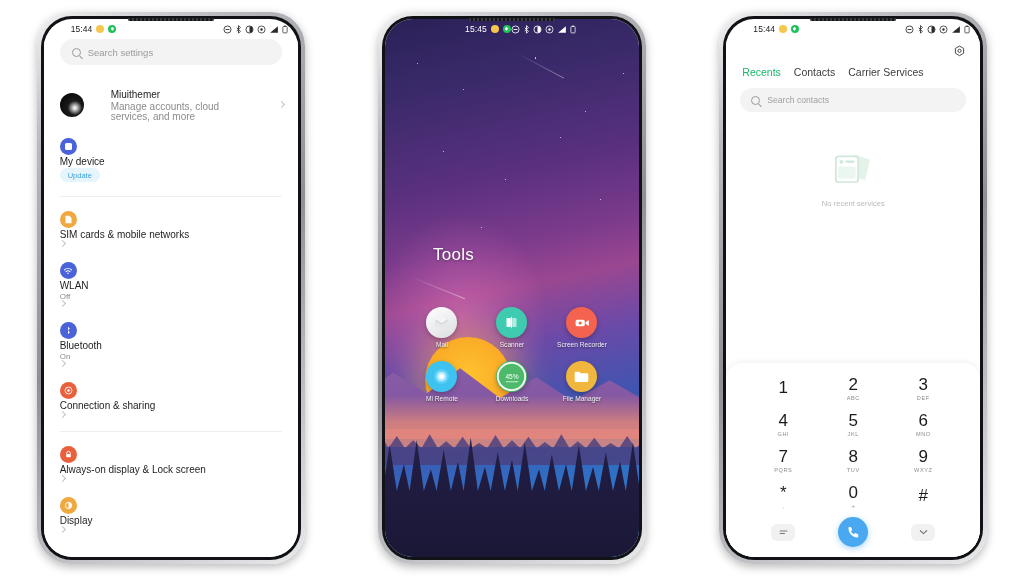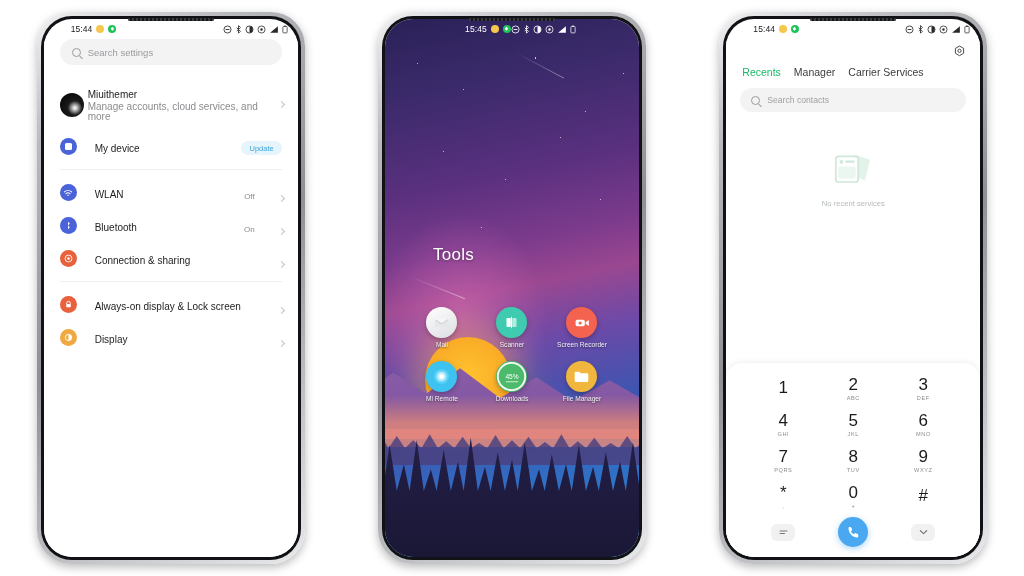--- a/index.html
+++ b/index.html
@@ -94,37 +94,38 @@
     width: 9px; height: 9px; border: 1.3px solid #9b9b9f;
     border-radius: 50%; position: relative; flex: 0 0 auto;
   }
   .mag::after {
     content:""; position:absolute; right:-3px; bottom:-2.4px;
     width:4px; height:1.3px; background:#9b9b9f; transform:rotate(45deg);
   }
 
   .acct-row {
     display: flex; align-items: center;
-    padding: 9px 14px 9px 16px; gap: 4px;
+    padding: 9px 14px 9px 16px; gap: 27px;
   }
   .avatar {
     width: 24px; height: 24px; border-radius: 50%;
     background: radial-gradient(circle at 62% 62%, #ffffff 0%, #cfcfcf 9%, #1a1a1a 34%, #000 100%);
     flex: 0 0 auto;
   }
   .acct-text { flex: 1; min-width: 0; }
   .acct-name { font-size: 10px; color: #1d1d1d; line-height: 13px; }
   .acct-sub { font-size: 10px; color: #8c8c90; line-height: 9.5px; margin-top: 1px; }
 
   .sep { height: 1px; background: #efeff0; margin: 6px 16px 6px 16px; }
 
   .srow {
-    display: flex; align-items: flex-end;
-    padding: 8px 14px 8px 16px; gap: 18px;
+    display: flex; align-items: flex-start;
+    padding: 8px 14px 8px 16px; gap: 0;
     min-height: 30px;
+    flex-direction: column;
   }
   .sicon {
     width: 17px; height: 17px; border-radius: 50%;
     flex: 0 0 auto; position: relative;
     display:flex; align-items:center; justify-content:center;
   }
   .slabel { flex: 1; font-size: 10px; color: #1d1d1d; line-height: 13px; }
   .svalue { font-size: 8px; color: #8c8c90; margin-right: 6px; }
   .chev {
     width: 5px; height: 5px; flex: 0 0 auto;
@@ -326,20 +327,30 @@
           <div class="srow">
             <span class="sicon" style="background:#4a63d8">
               <span style="width:7px;height:7px;background:#fff;border-radius:1.5px;display:block"></span>
             </span>
             <span class="slabel">My device</span>
             <span class="badge-update">Update</span>
           </div>
 
           <div class="sep"></div>
 
+          <div class="srow">
+            <span class="sicon" style="background:#f0a840">
+              <svg width="9" height="9" viewBox="0 0 12 12">
+                  <path d="M2 1 h5 l3 3 v7 h-8 z" fill="#fff"></path>
+                </svg>
+            </span>
+            <span class="slabel">SIM cards &amp; mobile networks</span>
+            <span class="svalue"></span>
+            <span class="chev"></span>
+          </div>
 
           <div class="srow">
             <span class="sicon" style="background:#4a63d8">
               <svg width="10" height="10" viewBox="0 0 14 14">
                   <path d="M2 5.4 A7.5 7.5 0 0 1 12 5.4" fill="none" stroke="#fff" stroke-width="1.5" stroke-linecap="round"></path>
                   <path d="M4.2 7.8 A4.3 4.3 0 0 1 9.8 7.8" fill="none" stroke="#fff" stroke-width="1.5" stroke-linecap="round"></path>
                   <circle cx="7" cy="10.3" r="1.05" fill="#fff"></circle>
                 </svg>
             </span>
             <span class="slabel">WLAN</span>
@@ -577,21 +588,21 @@
 
           <div class="gear-wrap">
             <svg class="gear" viewBox="0 0 20 20">
               <path d="M10 1.6 L16.3 5.3 L16.3 12.7 L10 16.4 L3.7 12.7 L3.7 5.3 Z" fill="none" stroke="#3c3c3e" stroke-width="1.4"></path>
               <circle cx="10" cy="9" r="2.5" fill="none" stroke="#3c3c3e" stroke-width="1.4"></circle>
             </svg>
           </div>
 
           <div class="tabs">
             <span class="tab active">Recents</span>
-            <span class="tab">Manager</span>
+            <span class="tab">Contacts</span>
             <span class="tab">Carrier Services</span>
           </div>
 
           <div class="search-contacts">
             <span class="mag"></span>
             <span class="ph">Search contacts</span>
           </div>
 
           <div class="empty">
             <svg width="48" height="42" viewBox="0 0 56 48">

